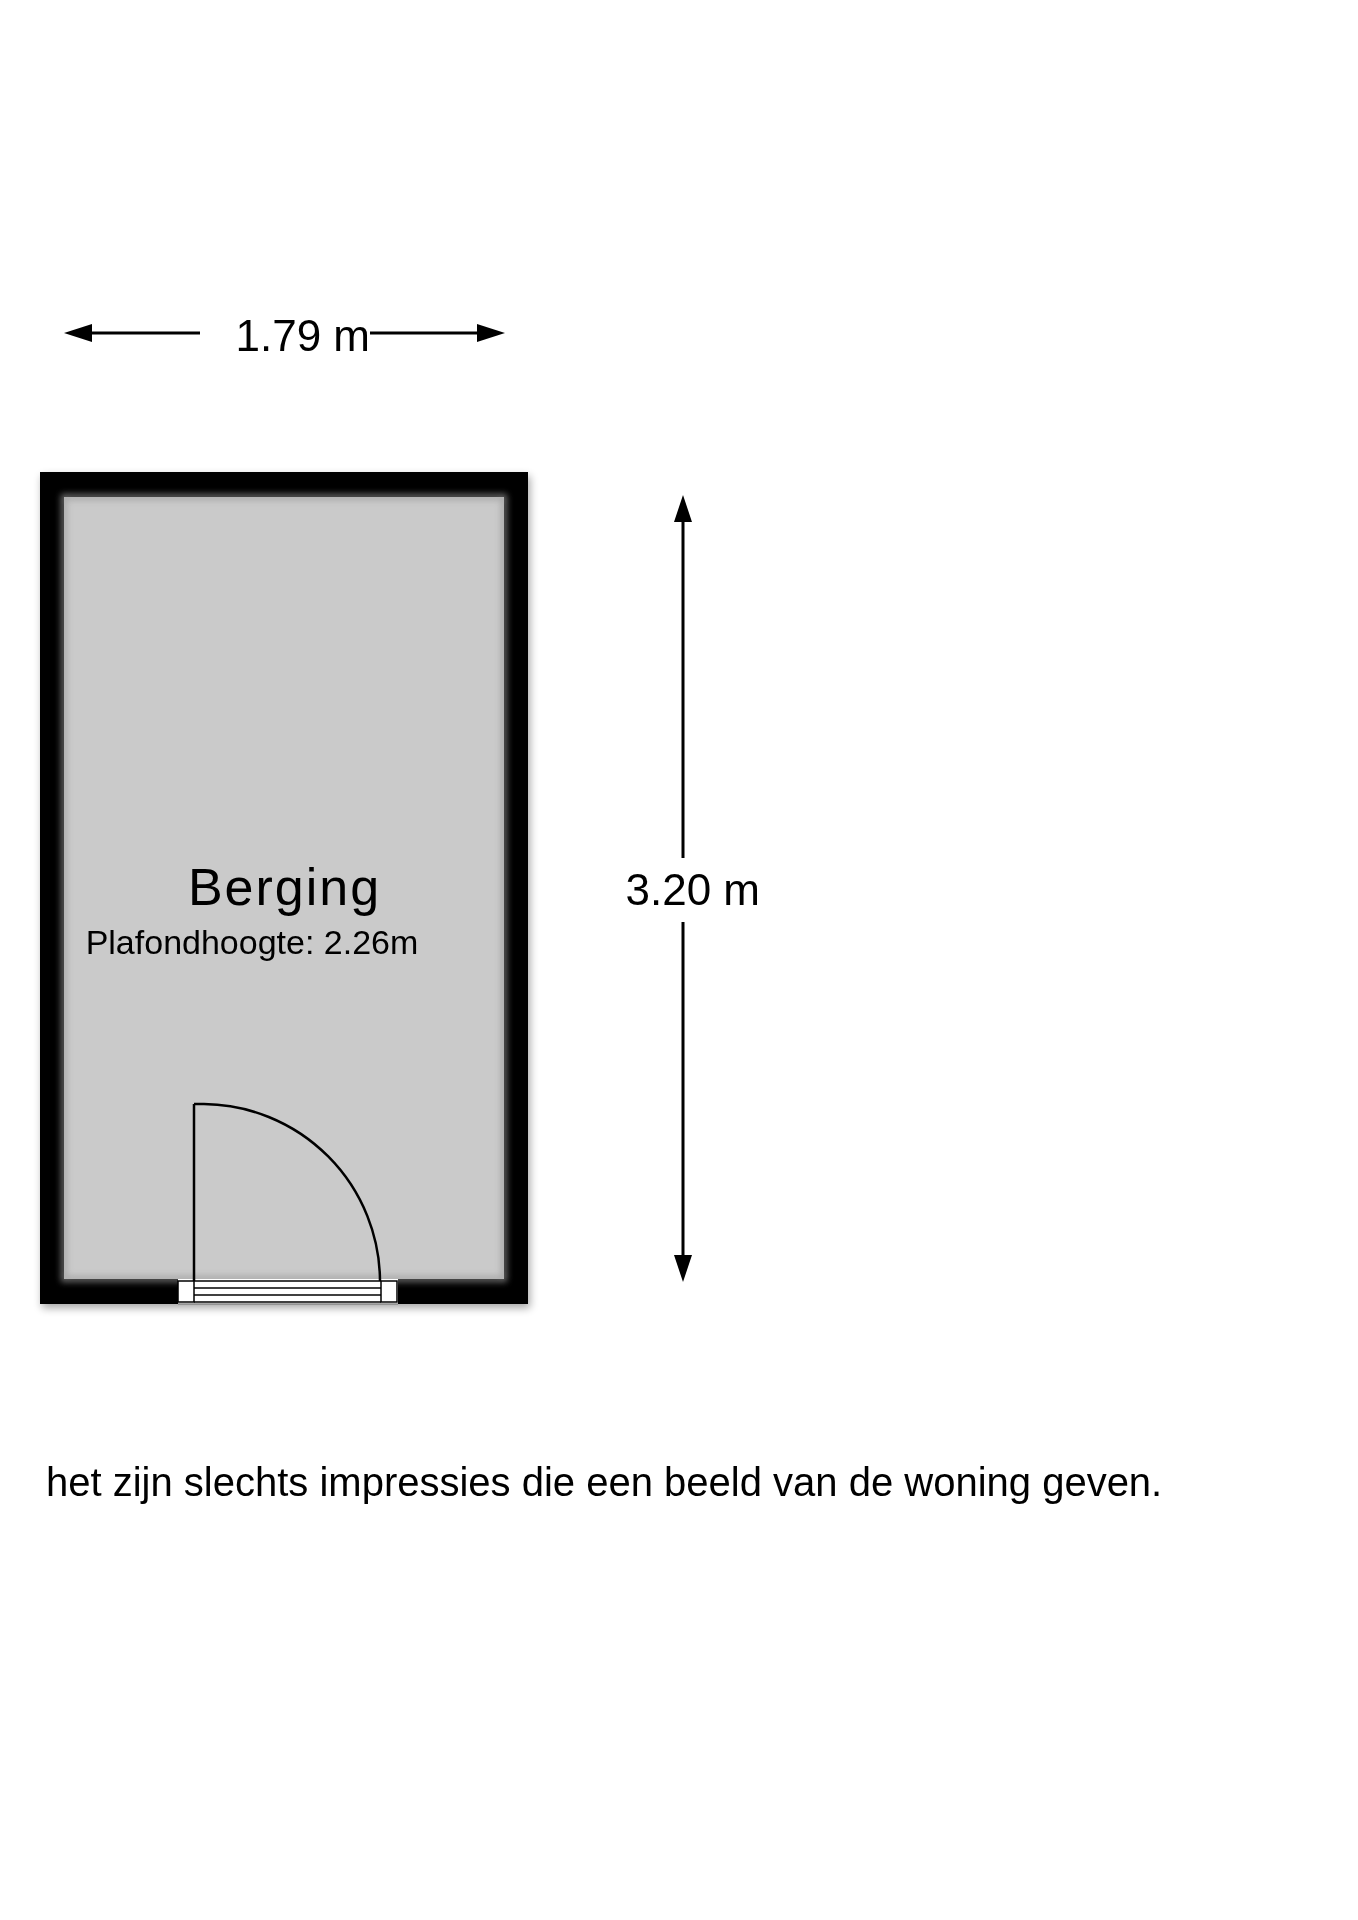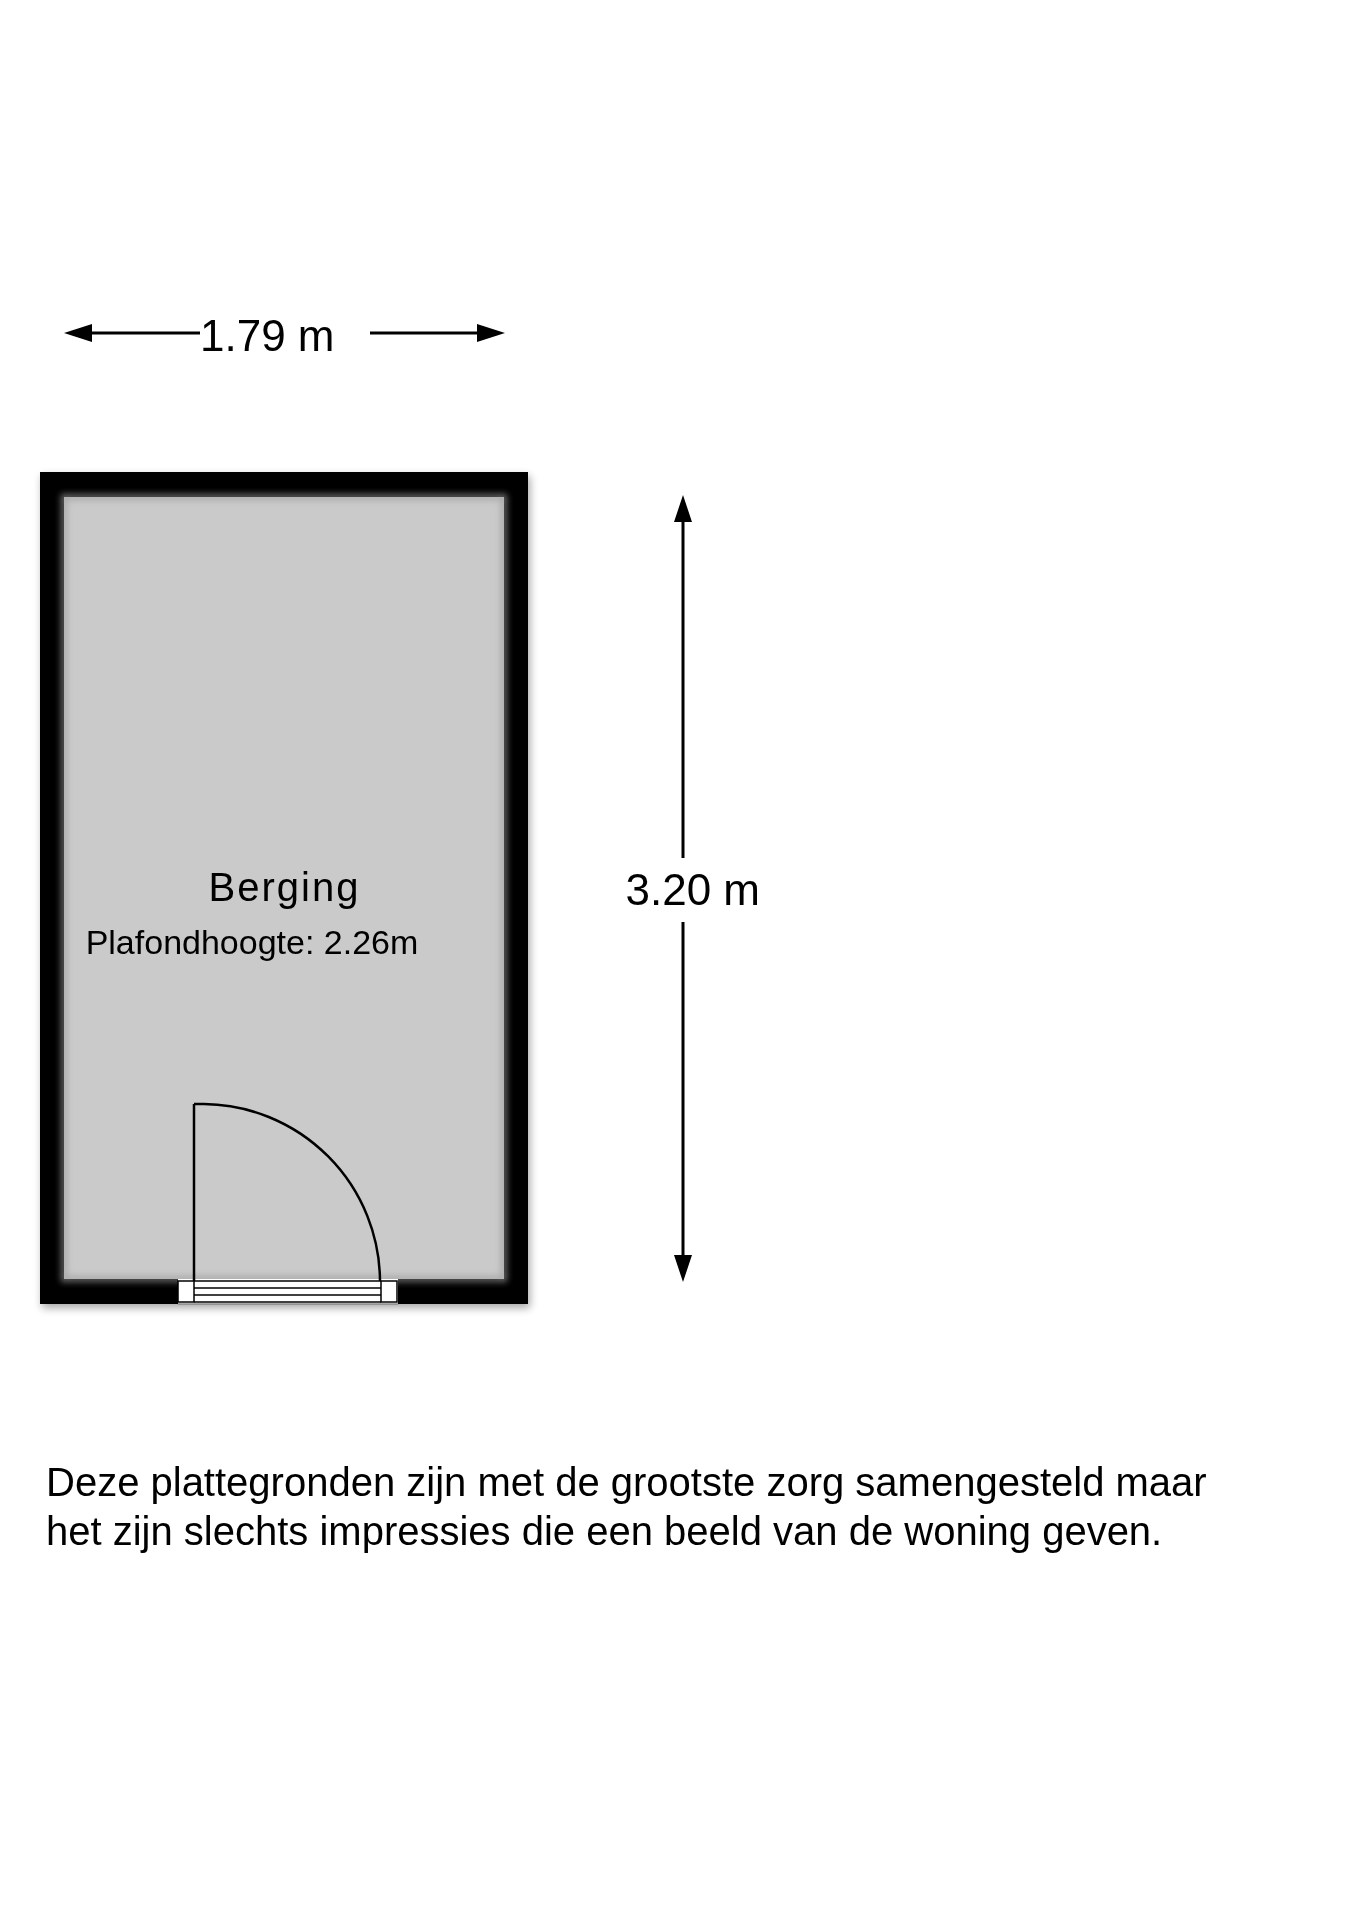--- a/index.html
+++ b/index.html
@@ -4,29 +4,29 @@
 <style>
   html, body { margin: 0; padding: 0; }
   body {
     width: 1358px; height: 1920px; background: #ffffff;
     position: relative; overflow: hidden;
     font-family: "Liberation Sans", sans-serif; color: #000;
   }
   svg.plan { position: absolute; left: 0; top: 0; }
   .dim-h-label {
     position: absolute; left: 200px; top: 306px; width: 170px; height: 60px;
-    font-size: 44px; line-height: 60px; text-align: left; background: #fff;
+    font-size: 44px; line-height: 60px; text-align: right; background: #fff;
   }
   .dim-v-label {
     position: absolute; left: 610px; top: 858px; width: 150px; height: 64px;
     font-size: 44px; line-height: 64px; text-align: right; background: #fff;
   }
   .room-name {
     position: absolute; left: 62px; top: 862px; width: 445px;
-    text-align: center; font-size: 40px; letter-spacing: 2px; line-height: 50px;
+    text-align: center; font-size: 52px; letter-spacing: 2px; line-height: 50px;
   }
   .room-ceiling {
     position: absolute; left: 62px; top: 920px; width: 380px;
     text-align: center; font-size: 34px; line-height: 44px;
   }
   .disclaimer {
     position: absolute; left: 46px; top: 1458px; width: 1300px;
     font-size: 40px; line-height: 49px;
   }
   .disclaimer div { white-space: nowrap; }
@@ -89,15 +89,14 @@
   </g>
 </svg>
 
 <div class="dim-h-label">1.79 m</div>
 <div class="dim-v-label">3.20 m</div>
 
 <div class="room-name">Berging</div>
 <div class="room-ceiling">Plafondhoogte: 2.26m</div>
 
 <div class="disclaimer">
-  <div>Deze plattegronden zijn met de grootste zorg samengesteld maar</div>
   <div>het zijn slechts impressies die een beeld van de woning geven.</div>
 </div>
 
 </body></html>

